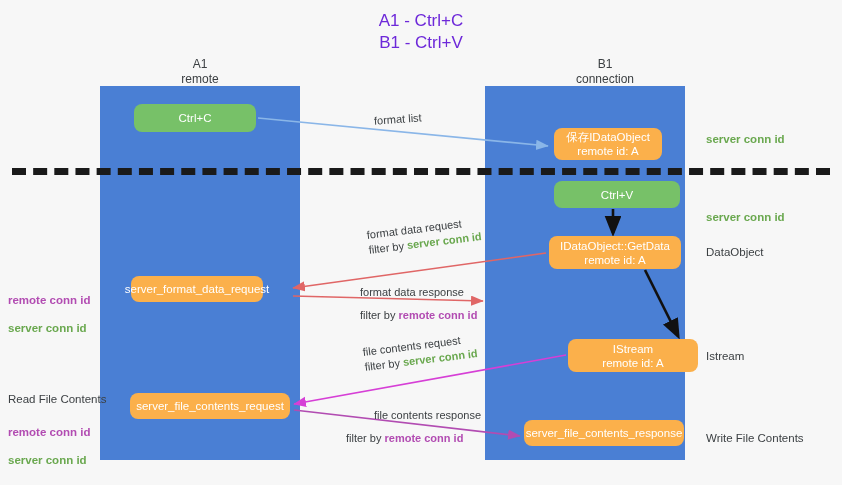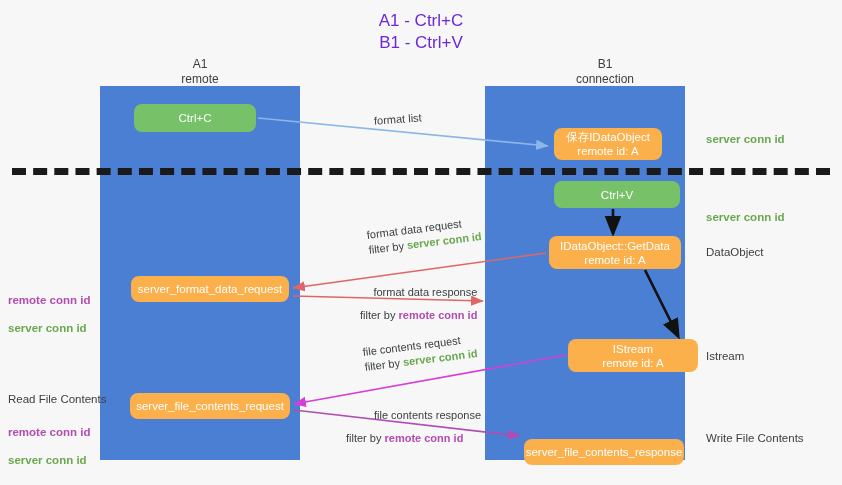--- a/index.html
+++ b/index.html
@@ -68,25 +68,25 @@
     z-index: 6;
   }
   .node.green { background: #77c168; }
   .node.orange { background: #fbb04b; }
   .node .sub { font-size: 11.5px; line-height: 14px; }
 
   #node-ctrlc { left: 134px; top: 104px; width: 122px; height: 28px; }
   #node-savedataobject { left: 554px; top: 128px; width: 108px; height: 32px; }
   #node-ctrlv { left: 554px; top: 181px; width: 126px; height: 27px; }
   #node-getdata { left: 549px; top: 236px; width: 132px; height: 33px; }
-  #node-fmtreq { left: 131px; top: 276px; width: 158px; height: 26px; }
+  #node-fmtreq { left: 131px; top: 276px; width: 132px; height: 26px; }
   #node-fmtresp { left: 487px; top: 288px; width: 158px; height: 26px; }
   #node-istream { left: 568px; top: 339px; width: 130px; height: 33px; }
   #node-filereq { left: 130px; top: 393px; width: 160px; height: 26px; }
-  #node-fileresp { left: 524px; top: 439px; width: 160px; height: 26px; }
+  #node-fileresp { left: 524px; top: 420px; width: 160px; height: 26px; }
 
   
   .side-label {
     font-size: 11.5px;
     line-height: 14px;
     white-space: pre-line;
   }
   .green-txt { color: #6aa84f; font-weight: bold; }
   .magenta-txt { color: #b24cb2; font-weight: bold; }
   .plain-txt { color: #3c4043; }
@@ -247,21 +247,21 @@
   </div>
 
   <div id="el-formatlist" class="abs edge-label">format list</div>
 
   <div id="el-fmtdatareq" class="abs edge-label">
     <div>format data request</div>
     <div><span>filter by </span><span class="hl-green">server conn id</span></div>
   </div>
 
   <div id="el-fmtdataresp" class="abs edge-label">
-    <div style="text-align:right">format data response</div>
+    <div style="text-align:left">format data response</div>
     <div style="margin-top:8px"><span>filter by </span><span class="hl-magenta">remote conn id</span></div>
   </div>
 
   <div id="el-filereq" class="abs edge-label">
     <div>file contents request</div>
     <div><span>filter by </span><span class="hl-green">server conn id</span></div>
   </div>
 
   <div id="el-fileresp" class="abs edge-label">
     <div style="text-align:center">file contents response</div>

